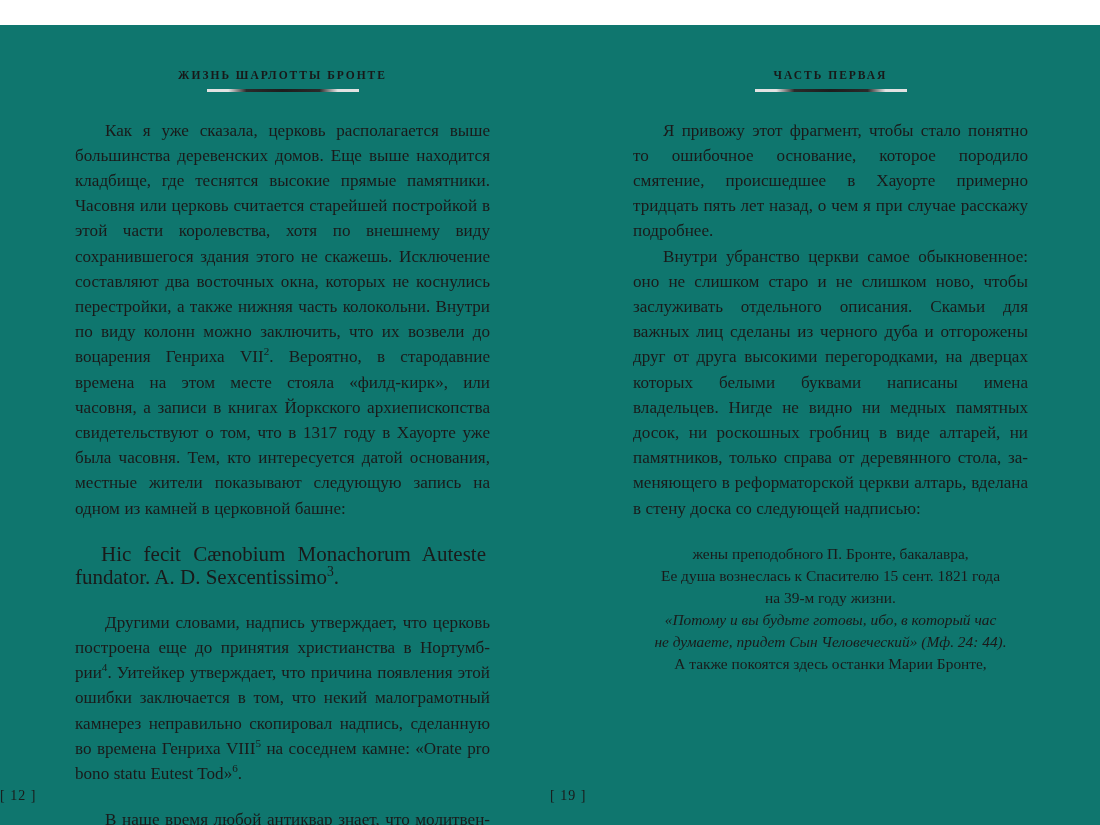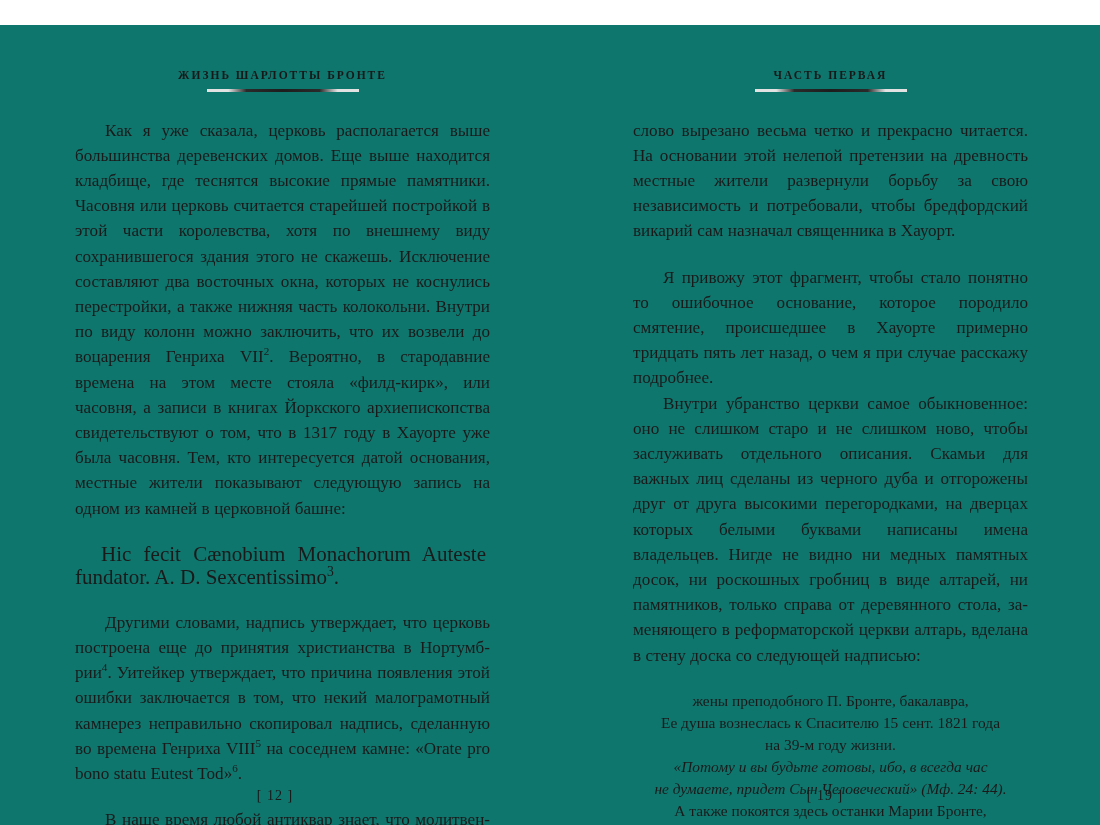--- a/index.html
+++ b/index.html
@@ -101,21 +101,21 @@
   .epitaph .scripture {
     font-style: italic;
   }
 
   
   .folio {
     position: absolute;
     bottom: 46px;
     left: 0;
     width: 100%;
-    text-align: center;
+    text-align: left;
     font-size: 14px;
     letter-spacing: 1px;
     color: #1a1a1a;
   }
 </style>
 </head>
 <body>
 
 <div class="spread">
 
@@ -142,31 +142,30 @@
 
   <div class="page page-right">
 
     <div class="runhead">
       <span class="runhead-text">ЧАСТЬ ПЕРВАЯ</span>
       <div class="runhead-rule"></div>
     </div>
 
     <div class="col">
 
-      <p class="body nogap" style="text-indent:0">слово вырезано весьма четко и прекрасно читается. На основании этой нелепой претензии на древность мест­ные жители развернули борьбу за свою независимость и потребовали, чтобы бредфордский викарий сам назна­чал священника в Хауорт.</p>
 
       <p class="body gap">Я привожу этот фрагмент, чтобы стало понятно то ошибочное основание, которое породило смятение, про­исшедшее в Хауорте примерно тридцать пять лет назад, о чем я при случае расскажу подробнее.</p>
 
       <p class="body nogap">Внутри убранство церкви самое обыкновенное: оно не слишком старо и не слишком ново, чтобы заслуживать отдельного описания. Скамьи для важных лиц сделаны из черного дуба и отгорожены друг от друга высокими перегородками, на дверцах которых белыми буквами на­писаны имена владельцев. Нигде не видно ни медных памятных досок, ни роскошных гробниц в виде алтарей, ни памятников, только справа от деревянного стола, за­меняющего в реформаторской церкви алтарь, вделана в стену доска со следующей надписью:</p>
 
       <div class="epitaph">
         <div>жены преподобного П. Бронте, бакалавра,</div>
         <div>Ее душа вознеслась к Спасителю 15 сент. 1821 года</div>
         <div>на 39-м году жизни.</div>
-        <div class="scripture">«Потому и вы будьте готовы, ибо, в всегда час</div>
+        <div class="scripture">«Потому и вы будьте готовы, ибо, в который час</div>
         <div class="scripture">не думаете, придет Сын Человеческий» (Мф. 24: 44).</div>
         <div>А также покоятся здесь останки Марии Бронте,</div>
 
       </div>
     </div>
 
     <div class="folio">[ 19 ]</div>
   </div>
 
 </div>

